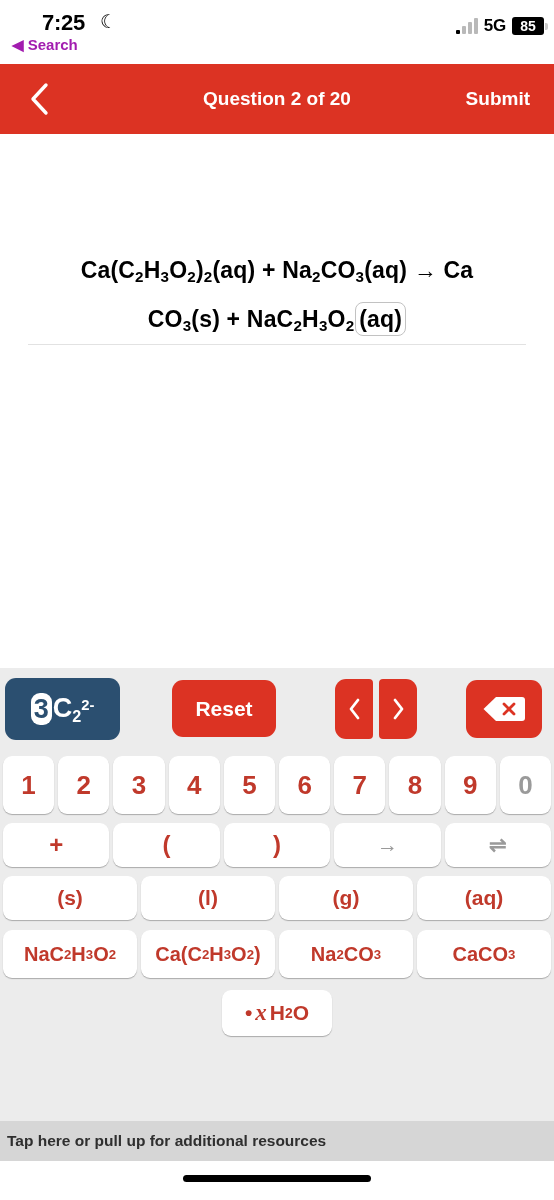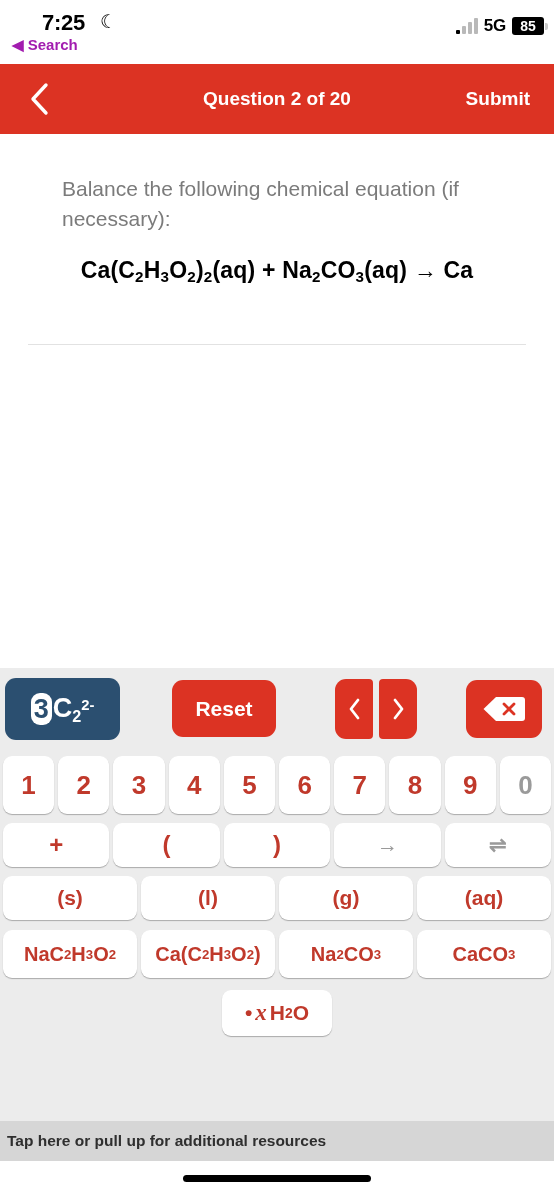--- a/index.html
+++ b/index.html
@@ -215,23 +215,25 @@
     <div class="hdr-back">
       <svg width="20" height="34" viewBox="0 0 20 34">
         <path d="M17 3 L4 17 L17 31" fill="none" stroke="#ffffff" stroke-width="3.4" stroke-linecap="round" stroke-linejoin="round"></path>
       </svg>
     </div>
     <div class="hdr-title">Question 2 of 20</div>
     <div class="hdr-submit">Submit</div>
   </div>
 
   <div class="qarea">
-    <div class="prompt">Balance the following chemical equation (if necessary):</div>
     <div class="eq">
       <div>Ca(C<sub>2</sub>H<sub>3</sub>O<sub>2</sub>)<sub>2</sub>(aq) + Na<sub>2</sub>CO<sub>3</sub>(aq) → Ca</div>
+      <div>
+        <span>CO<sub>3</sub>(s) + NaC<sub>2</sub>H<sub>3</sub>O<sub>2</sub></span><span class="box">(aq)</span>
+      </div>
     </div>
     <div class="divider"></div>
   </div>
 
   <div class="keyboard">
 
     <div class="tb">
       <div class="tb-formula">
         <span class="coef">3</span>
           <span>C<sub>2</sub><sup>2-</sup></span>

